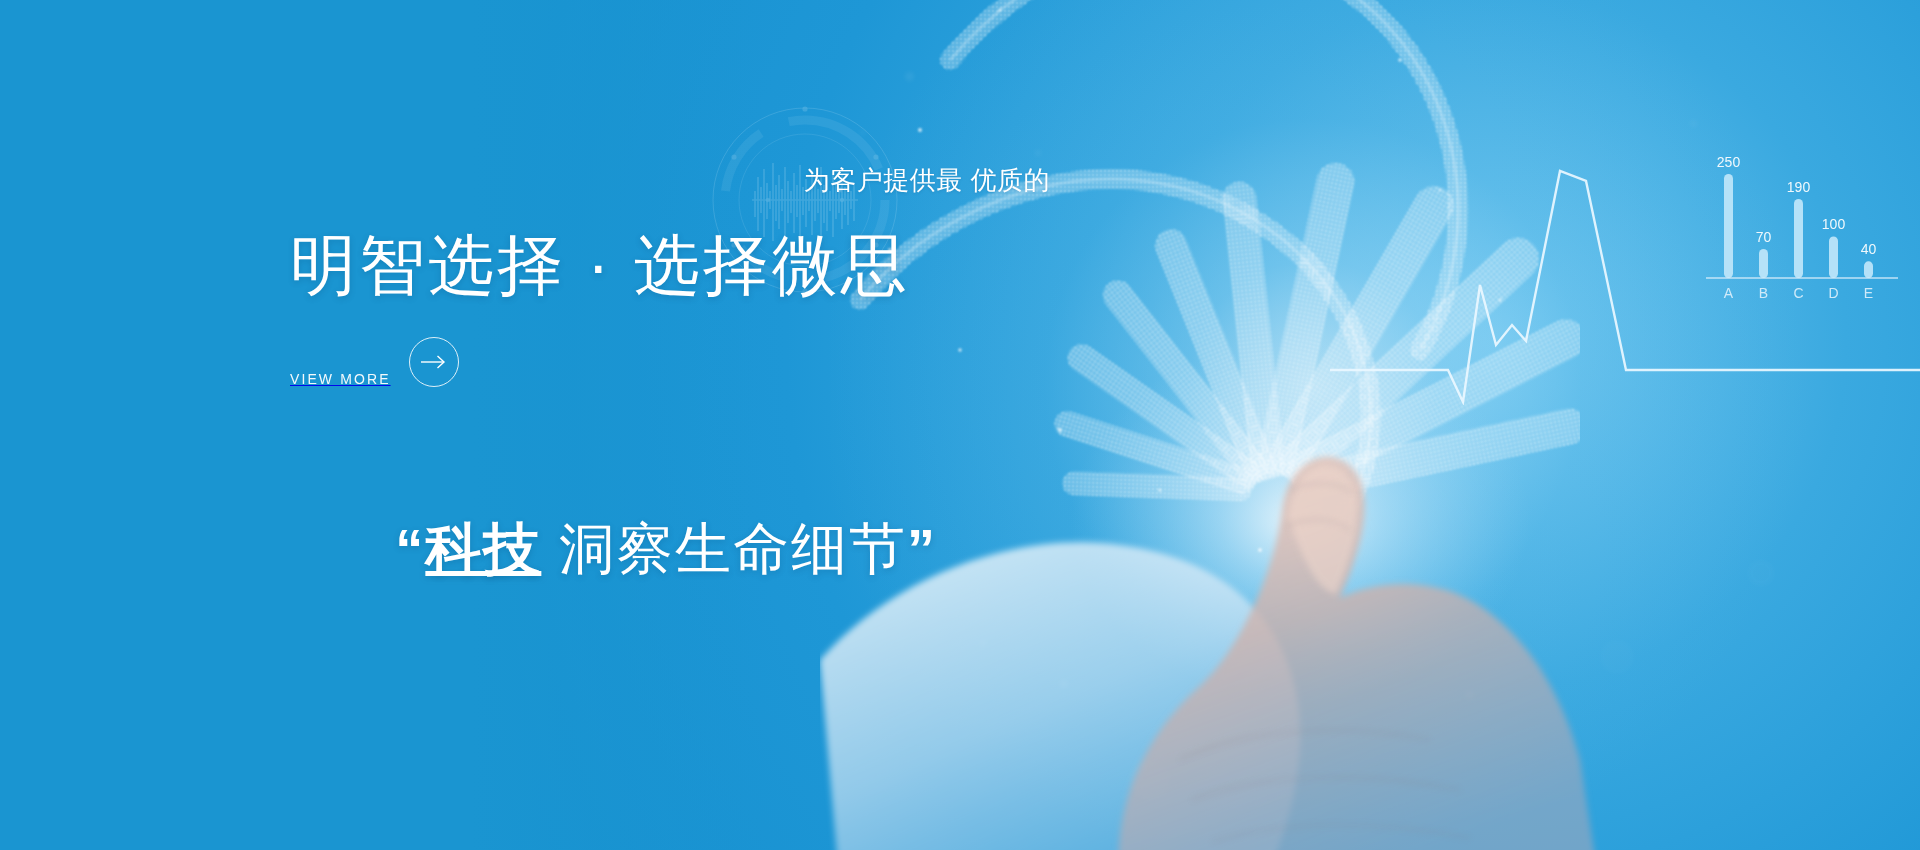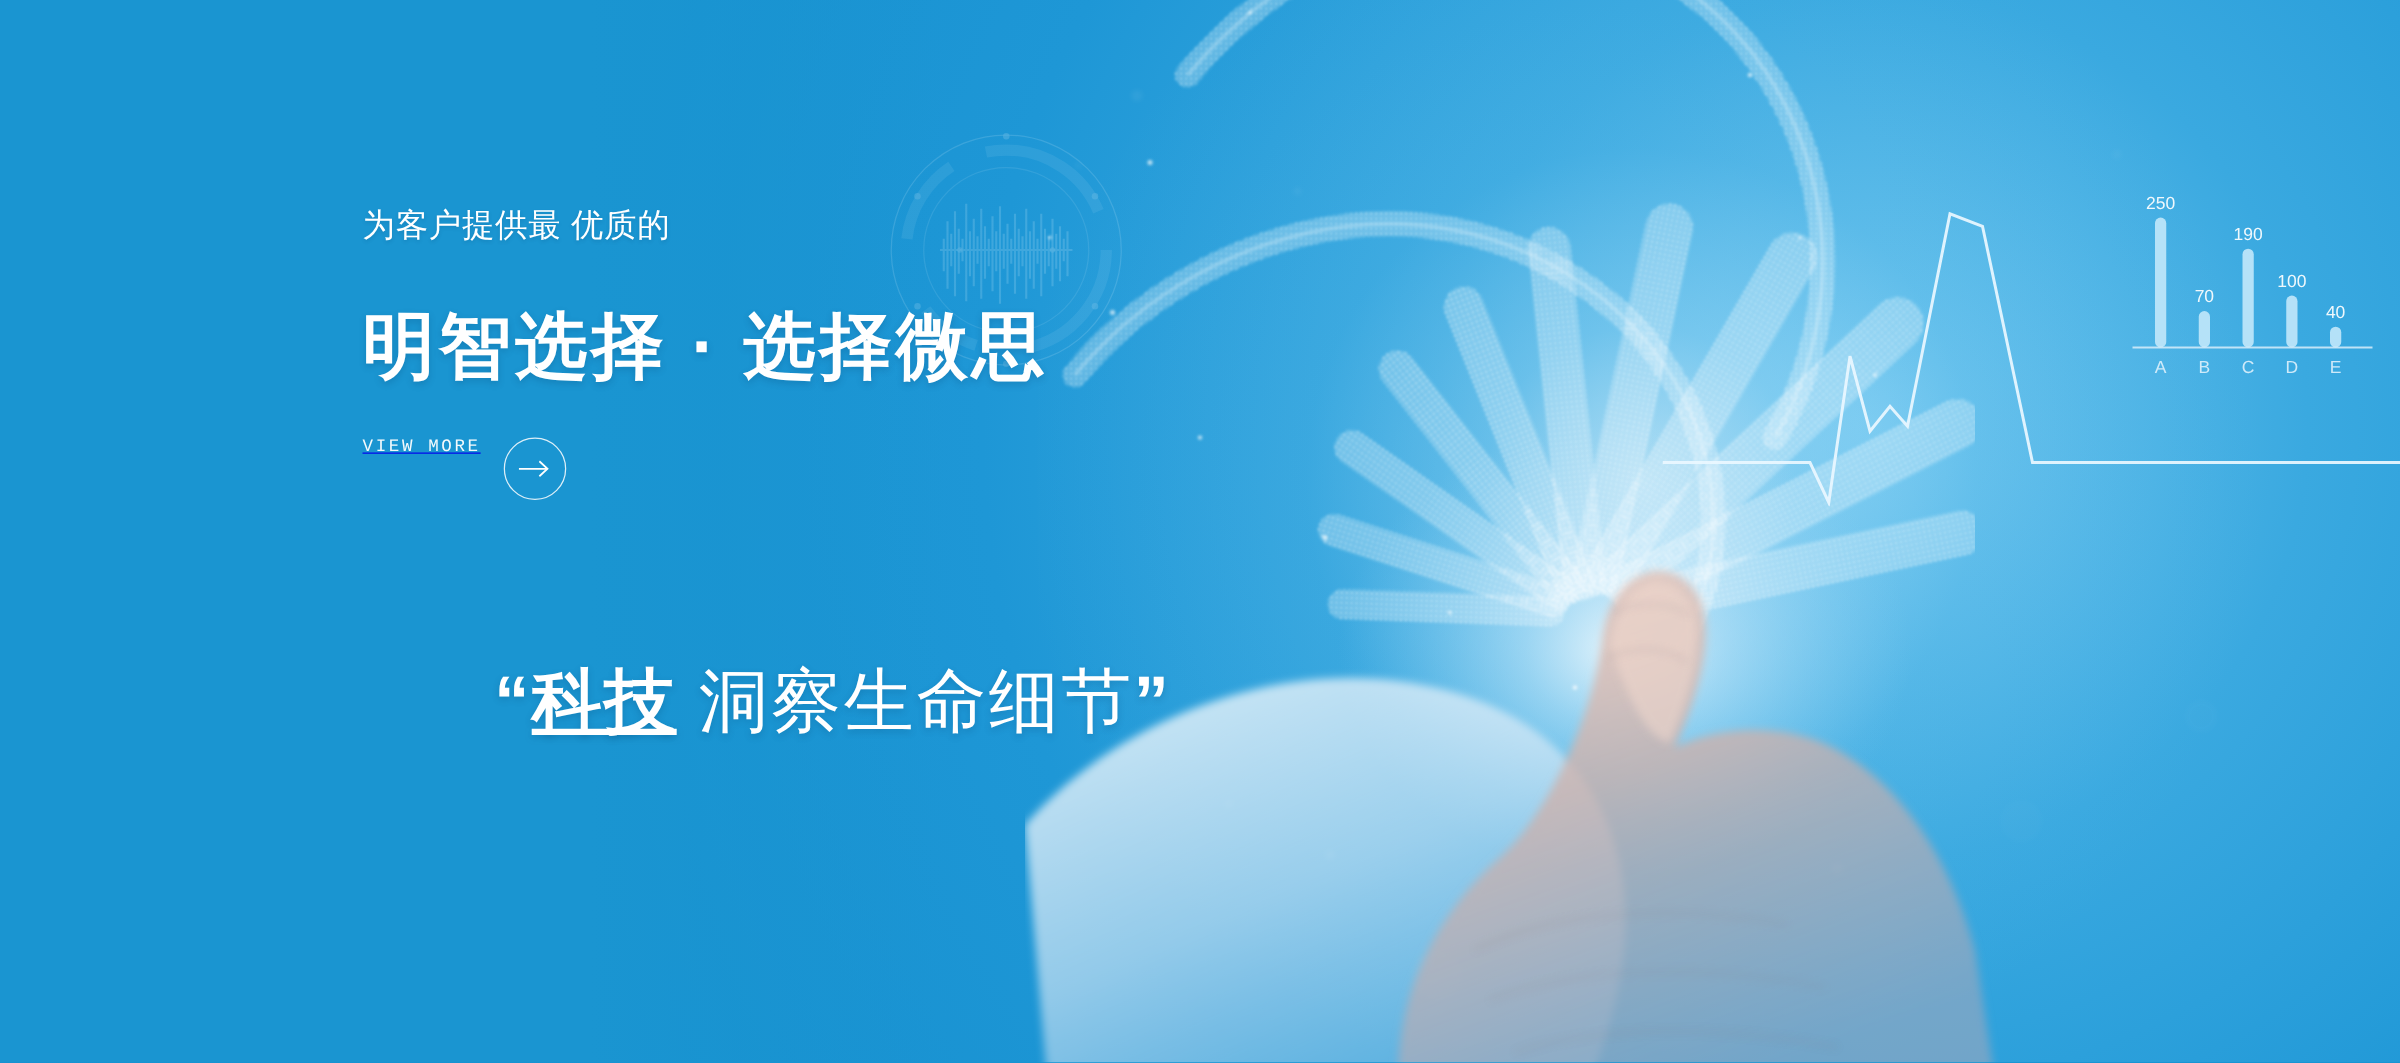--- a/index.html
+++ b/index.html
@@ -56,36 +56,35 @@
 
   
   .chart { position:absolute; left:1700px; top:150px; width:205px; height:170px; }
   .chart svg { width:100%; height:100%; display:block; }
 
   
   .copy { position:absolute; left:290px; top:160px; width:760px; color:#ffffff; }
 
   .sub {
     font-size:26px; line-height:41px; font-weight:400;
-    letter-spacing:0.5px; color:#ffffff; text-shadow:0 1px 3px rgba(0,60,105,0.18);
+    letter-spacing:0.5px; color:#ffffff; text-shadow:0 1px 3px rgba(0,60,105,0.18);text-align:right;
   }
   .sub .sub-line { display:block; white-space:pre; }
 
   .headline {
-    margin-top:41px;
-    font-size:58px; line-height:72px; font-weight:700;
+    margin-top:28px;
+    font-size:66px; line-height:72px; font-weight:400;
     letter-spacing:3px; white-space:pre;
     text-shadow:0 2px 6px rgba(0,60,105,0.22);
   }
 
   .viewmore {
     margin-top:36px;
-    display:inline-flex; align-items:flex-start; gap:18px;
+    display:inline-flex; align-items:flex-end; gap:18px;
     cursor:pointer;
-    font-family:Liberation Mono, monospace;
   }
   .viewmore-label {
     font-size:14px; letter-spacing:2.1px; font-weight:400; color:#ffffff; opacity:0.95;
   }
   .viewmore-circle {
     width:50px; height:50px; border:1px solid rgba(255,255,255,0.85);
     border-radius:50%; display:flex; align-items:center; justify-content:center;
   }
   .viewmore-circle svg { display:block; }
 

